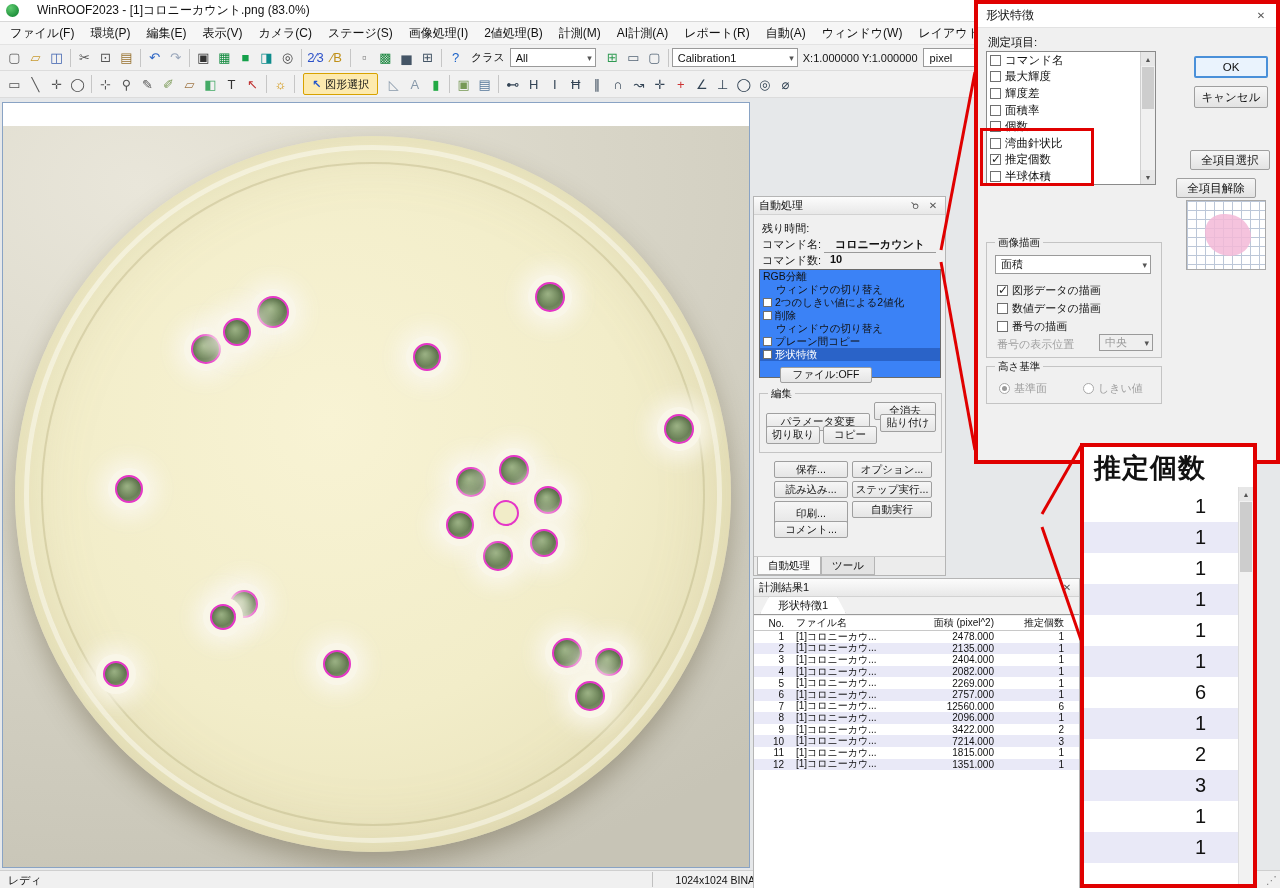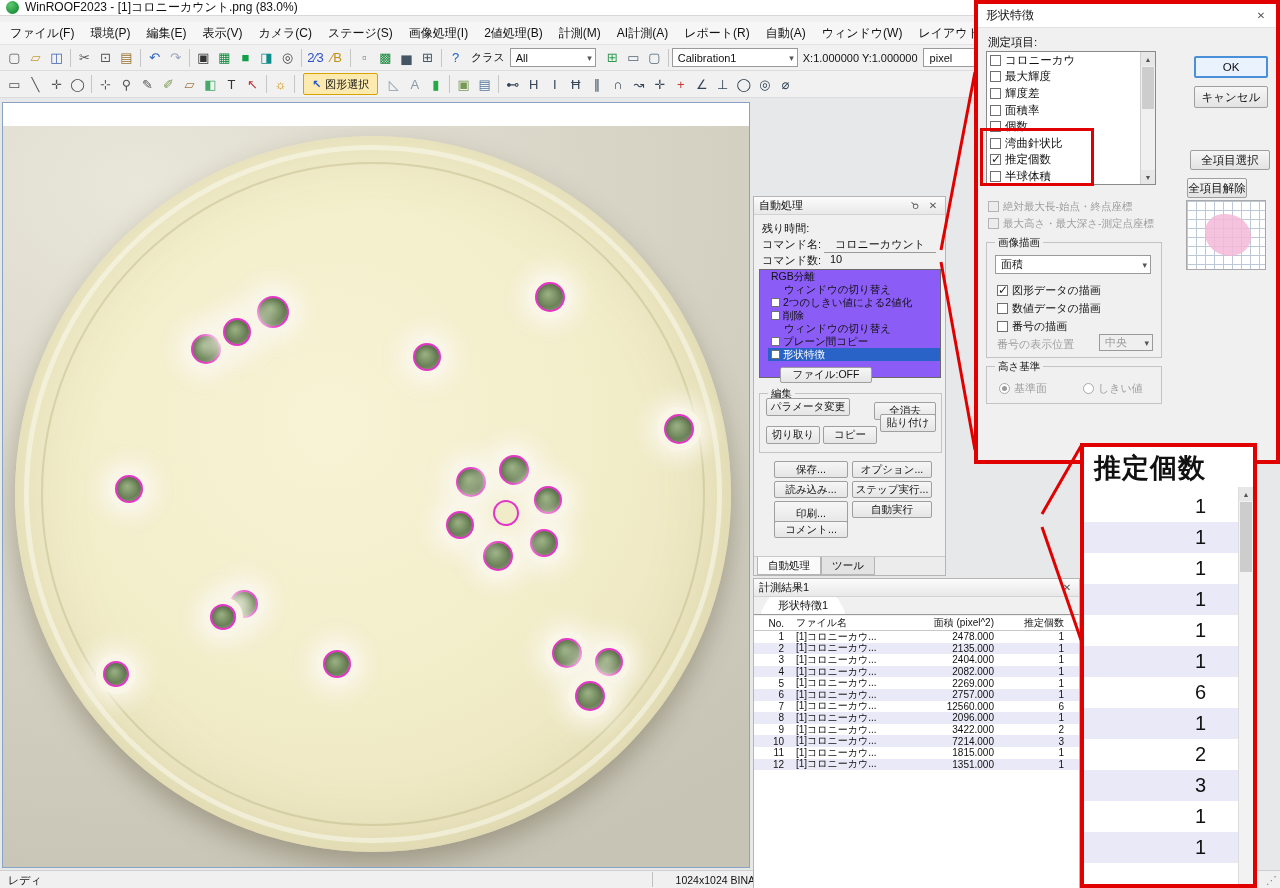--- a/index.html
+++ b/index.html
@@ -1,20 +1,20 @@
 <!DOCTYPE html>
 <html><head>
 <meta charset="utf-8">
 <style>
   *{margin:0;padding:0;box-sizing:border-box;font-family:"Liberation Sans","DejaVu Sans",sans-serif;}
   html,body{width:1280px;height:888px;}
   body{position:relative;background:#f0f0f0;overflow:hidden;font-size:12px;color:#111;}
 
   
-  #titlebar{position:absolute;left:0;top:0;width:1280px;height:16px;background:#fff;border-bottom:1px solid #d8d8d8;display:flex;align-items:center;gap:6px;padding-left:6px;}
+  #titlebar{position:absolute;left:0;top:0;width:1280px;height:22px;background:#fff;border-bottom:1px solid #d8d8d8;display:flex;align-items:center;gap:18px;padding-left:6px;}
   .app-dot{width:13px;height:13px;border-radius:50%;background:radial-gradient(circle at 35% 30%,#5ecb70,#1d8f3a 75%);flex:none;}
   #menubar{position:absolute;left:0;top:22px;width:1280px;height:23px;background:#f6f6f6;border-bottom:1px solid #e3e3e3;display:flex;align-items:center;padding-left:2px;}
   .menu-item{padding:3px 8px;font-size:12px;white-space:nowrap;}
   .toolbar{position:absolute;left:0;width:1280px;background:#f1f1f1;border-bottom:1px solid #dcdcdc;display:flex;align-items:center;padding-left:4px;}
   #toolbar1{top:45px;height:26px;}
   #toolbar2{top:71px;height:27px;}
   .tb-group{display:inline-flex;align-items:center;}
   .tb-icon{width:21px;height:21px;display:inline-flex;align-items:center;justify-content:center;font-size:13px;border:1px solid transparent;border-radius:2px;flex:none;overflow:hidden;}
   .tb-sep{width:1px;height:18px;background:#c6c6c6;margin:0 3px;flex:none;}
   .tb-label{font-size:11px;margin:0 5px;white-space:nowrap;}
@@ -47,23 +47,23 @@
 
   
   .panel{position:absolute;background:#f0f0f0;border:1px solid #b5b5b5;z-index:10;}
   .p-header{height:18px;display:flex;align-items:center;gap:4px;padding:0 5px;font-size:11px;background:linear-gradient(#fcfcfc,#e8e8e8);border-bottom:1px solid #d2d2d2;}
   .p-header .sp{flex:1;}
   .hdr-ic{width:14px;text-align:center;color:#555;font-size:10px;}
   .pin{display:inline-block;transform:rotate(135deg);}
 
   #auto-panel{left:753px;top:98px;width:193px;height:380px;font-size:11px;}
   .ap-line{position:absolute;left:8px;font-size:11px;white-space:nowrap;}
-  .ap-value{position:absolute;font-size:11px;white-space:nowrap;}
+  .ap-value{position:absolute;font-size:11px;white-space:nowrap;font-weight:bold;}
   .ap-underline{border-bottom:1px solid #9a9a9a;width:112px;text-align:center;}
-  #ap-list{position:absolute;left:5px;top:72px;width:182px;height:109px;background:#8b5cf6;border:1px solid #6a6a6a;overflow:hidden;padding-left:8px;}
+  #ap-list{position:absolute;left:5px;top:72px;width:182px;height:109px;background:#3b82f6;border:1px solid #6a6a6a;overflow:hidden;}
   .ap-row{display:flex;align-items:center;height:13px;font-size:10.5px;padding-left:3px;white-space:nowrap;overflow:hidden;}
   .ap-row.ind{padding-left:16px;}
   .ap-row.sel{background:#2a63c8;color:#fff;}
   .cb{display:inline-block;width:11px;height:11px;border:1px solid #707070;background:#fff;position:relative;flex:none;margin-right:4px;}
   .ap-row .cb{width:9px;height:9px;margin-right:3px;}
   .cb.checked::after{content:"✓";position:absolute;left:0;top:-3px;font-size:12px;font-weight:bold;color:#222;}
   .cb.disabled{background:#ececec;border-color:#b4b4b4;}
   .wbtn{position:absolute;background:linear-gradient(#f6f6f6,#e5e5e5);border:1px solid #9f9f9f;border-radius:2px;font-size:10.5px;display:flex;align-items:center;justify-content:center;white-space:nowrap;}
   .grp{position:absolute;border:1px solid #c4c4c4;}
   .grp>.lg{position:absolute;top:-7px;left:8px;background:#f0f0f0;padding:0 3px;font-size:10.5px;}
@@ -102,21 +102,21 @@
   .dl-row{display:flex;align-items:center;height:16.6px;padding-left:3px;font-size:11.5px;white-space:nowrap;}
   .sbar{position:absolute;right:0;top:0;bottom:0;width:15px;background:#f0f0f0;border-left:1px solid #d0d0d0;}
   .sbar .ar{height:14px;display:flex;align-items:center;justify-content:center;font-size:7px;color:#555;background:#e7e7e7;}
   .sbar .ar.dn{position:absolute;bottom:0;left:0;right:0;}
   .sbar .thumb{position:absolute;left:1px;right:1px;top:15px;height:42px;background:#cdcdcd;}
   #dlg-redbox{position:absolute;left:2px;top:124px;width:114px;height:58px;border:3px solid #e00000;z-index:6;pointer-events:none;}
   .dbtn{position:absolute;background:linear-gradient(#f6f6f6,#e3e3e3);border:1px solid #9f9f9f;border-radius:2px;font-size:11.5px;display:flex;align-items:center;justify-content:center;}
   #sd-ok{left:216px;top:52px;width:74px;height:22px;border:2px solid #4a90d9;background:#eaf3fd;}
   #sd-cancel{left:216px;top:82px;width:74px;height:22px;}
   #sd-selall{left:212px;top:146px;width:80px;height:20px;}
-  #sd-clrall{left:209px;top:174px;width:60px;height:20px;}
+  #sd-clrall{left:198px;top:174px;width:80px;height:20px;}
   #dlg-disabled{position:absolute;left:10px;top:194px;width:196px;color:#9e9e9e;}
   .dl-dis{display:flex;align-items:center;height:17px;font-size:10.5px;white-space:nowrap;}
   #sd-grid{position:absolute;left:208px;top:196px;width:80px;height:70px;background:#fff;border:1px solid #a8a8a8;
     background-image:linear-gradient(#bcc7d8 1px,transparent 1px),linear-gradient(90deg,#bcc7d8 1px,transparent 1px);background-size:9px 9px;}
   #sd-grid::after{content:"";position:absolute;left:18px;top:13px;width:46px;height:42px;background:#f3b9d7;border-radius:42% 56% 46% 56%;opacity:.85;}
   #grp-draw{left:8px;top:238px;width:176px;height:116px;}
   #grp-height{left:8px;top:362px;width:176px;height:38px;}
   #grp-centroid{left:8px;top:406px;width:176px;height:44px;}
   .gchk{position:absolute;left:10px;display:flex;align-items:center;font-size:11px;white-space:nowrap;}
   .radio{display:inline-block;width:11px;height:11px;border:1px solid #a8a8a8;border-radius:50%;background:#fff;margin-right:4px;position:relative;flex:none;}
@@ -320,21 +320,21 @@
         </div>
         <div class="ap-row sel">
           <span class="cb"></span>
           <span>形状特徴</span>
         </div>
       </div>
     <div class="wbtn" style="left:26px;top:170px;width:92px;height:16px">ファイル:OFF</div>
 
     <div class="grp" style="left:5px;top:196px;width:183px;height:60px">
       <span class="lg">編集</span>
-      <div class="wbtn" style="left:6px;top:4px;width:84px;height:18px">パラメータ変更</div>
+      <div class="wbtn" style="left:6px;top:19px;width:104px;height:18px">パラメータ変更</div>
       <div class="wbtn" style="left:114px;top:8px;width:62px;height:18px">全消去</div>
       <div class="wbtn" style="left:6px;top:32px;width:54px;height:18px">切り取り</div>
       <div class="wbtn" style="left:63px;top:32px;width:54px;height:18px">コピー</div>
       <div class="wbtn" style="left:120px;top:20px;width:56px;height:18px">貼り付け</div>
     </div>
 
     <div class="wbtn" style="left:20px;top:264px;width:74px;height:17px">保存...</div>
     <div class="wbtn" style="left:98px;top:264px;width:80px;height:17px">オプション...</div>
     <div class="wbtn" style="left:20px;top:284px;width:74px;height:17px">読み込み...</div>
     <div class="wbtn" style="left:98px;top:284px;width:80px;height:17px">ステップ実行...</div>
@@ -456,21 +456,21 @@
   <div id="sd-title">
     <span>形状特徴</span>
     <span class="sp"></span>
     <span class="hdr-ic">✕</span>
   </div>
   <div id="sd-mlabel">測定項目:</div>
   <div id="dlg-listwrap">
     <div id="dlg-list">
         <div class="dl-row">
           <span class="cb"></span>
-          <span>コロニーカウ</span>
+          <span>コマンド名</span>
         </div>
         <div class="dl-row">
           <span class="cb"></span>
           <span>最大輝度</span>
         </div>
         <div class="dl-row">
           <span class="cb"></span>
           <span>輝度差</span>
         </div>
         <div class="dl-row">
@@ -500,30 +500,20 @@
       <div class="ar dn">▼</div>
     </div>
   </div>
   <div id="dlg-redbox"></div>
 
   <div class="dbtn" id="sd-ok">OK</div>
   <div class="dbtn" id="sd-cancel">キャンセル</div>
   <div class="dbtn" id="sd-selall">全項目選択</div>
   <div class="dbtn" id="sd-clrall">全項目解除</div>
 
-  <div id="dlg-disabled">
-      <div class="dl-dis">
-        <span class="cb disabled"></span>
-        <span>絶対最大長-始点・終点座標</span>
-      </div>
-      <div class="dl-dis">
-        <span class="cb disabled"></span>
-        <span>最大高さ・最大深さ-測定点座標</span>
-      </div>
-    </div>
   <div id="sd-grid"></div>
 
   <div class="grp" id="grp-height">
     <span class="lg">高さ基準</span>
     <div id="height-radios"></div>
   <span class="gchk gray" style="top: 14px; left: 12px;">
         <span class="radio on"></span>
         <span>基準面</span>
       </span>
       <span class="gchk gray" style="top: 14px; left: 96px;">

